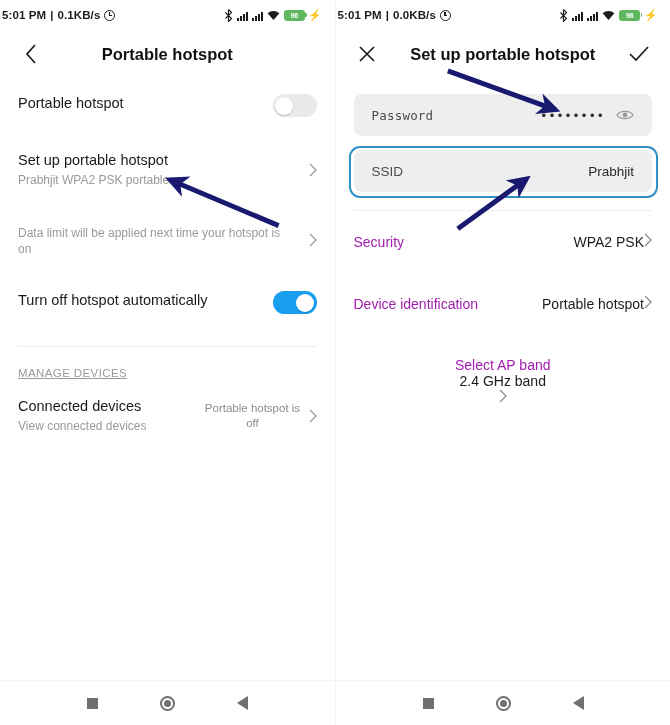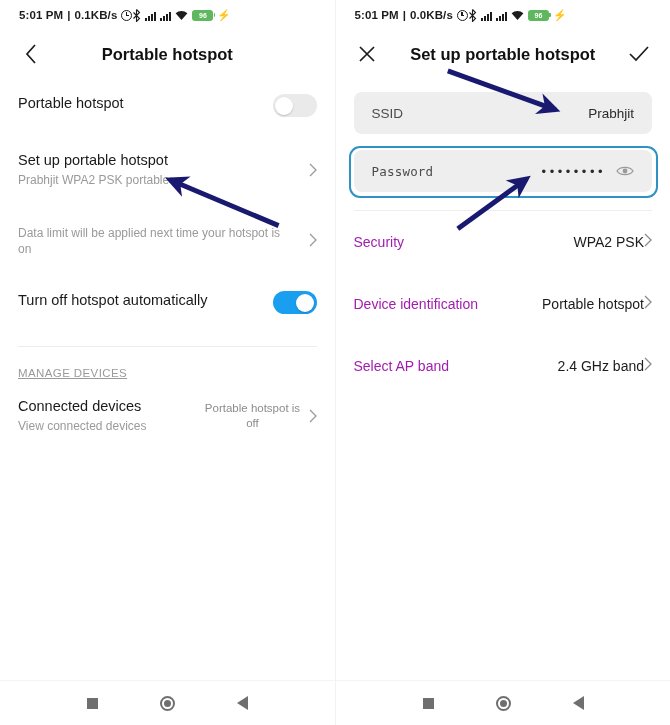--- a/index.html
+++ b/index.html
@@ -2,21 +2,21 @@
 <html><head>
 <meta charset="utf-8">
 <style>
   html,body{margin:0;padding:0;background:#fff;}
   body{width:670px;height:725px;font-family:"Liberation Sans",sans-serif;-webkit-font-smoothing:antialiased;}
   .screens{display:flex;width:670px;height:725px;position:relative;}
   .panel{width:335px;height:725px;position:relative;background:#fff;overflow:hidden;}
   .panel.right{border-left:1px solid #f2f2f2;}
 
   
-  .statusbar{height:30px;display:flex;align-items:center;padding:0 12px 0 19px;box-sizing:border-box;}
+  .statusbar{height:30px;display:flex;align-items:center;justify-content:space-between;padding:0 12px 0 2px;box-sizing:border-box;}
   .sb-left{display:flex;align-items:center;gap:4px;font-size:11.5px;font-weight:bold;color:#1c1c1c;letter-spacing:.1px;}
   .sb-right{display:flex;align-items:center;gap:4px;}
   .ico{display:inline-block;}
   .bt{width:9px;height:13px;}
   .sig{display:inline-flex;align-items:flex-end;gap:1px;height:11px;}
   .sig i{display:block;width:2px;background:#1c1c1c;}
   .sig i:nth-child(1){height:3px}.sig i:nth-child(2){height:5px}
   .sig i:nth-child(3){height:7px}.sig i:nth-child(4){height:9px}
   .batt{position:relative;width:21px;height:11px;border-radius:3px;background:#5fb85f;display:flex;align-items:center;justify-content:center;}
   .batt span{font-size:7px;color:#fff;font-weight:bold;line-height:1;}
@@ -244,36 +244,36 @@
       </div>
       <div class="title">Set up portable hotspot</div>
       <div class="spacer"></div>
       <div class="navicon">
         <svg width="20" height="16" viewBox="0 0 20 16">
             <path d="M1 8 L7 14 L19 1" fill="none" stroke="#1c1c1c" stroke-width="1.7"></path>
           </svg>
       </div>
     </div>
 
-    <div class="field" style="margin-top:14px;">
-      <span class="lbl">SSID</span>
-      <span class="fval">Prabhjit</span>
-    </div>
-
     <div class="field pw" style="margin-top:16px;">
       <span class="lbl">Password</span>
       <span class="dots">••••••••</span>
       <span class="eye">
         <svg width="18" height="12" viewBox="0 0 18 12">
             <path d="M1 6 C4 1.2 14 1.2 17 6 C14 10.8 4 10.8 1 6 Z" fill="none" stroke="#9a9a9a" stroke-width="1.3"></path>
             <circle cx="9" cy="6" r="2.4" fill="#9a9a9a"></circle>
           </svg>
       </span>
     </div>
 
+    <div class="field" style="margin-top:14px;">
+      <span class="lbl">SSID</span>
+      <span class="fval">Prabhjit</span>
+    </div>
+
     <div class="fdiv"></div>
 
     <div class="rrow">
       <span class="rlbl">Security</span>
       <span class="rval">WPA2 PSK</span>
       <span>
         <svg width="8" height="14" viewBox="0 0 8 14">
             <path d="M1 1 L7 7 L1 13" fill="none" stroke="#8c8c8c" stroke-width="1.3"></path>
           </svg>
       </span>
@@ -282,21 +282,21 @@
     <div class="rrow" style="padding-top:44px;">
       <span class="rlbl">Device identification</span>
       <span class="rval">Portable hotspot</span>
       <span>
         <svg width="8" height="14" viewBox="0 0 8 14">
             <path d="M1 1 L7 7 L1 13" fill="none" stroke="#8c8c8c" stroke-width="1.3"></path>
           </svg>
       </span>
     </div>
 
-    <div class="rrow" style="padding-top:44px;">
+    <div class="rrow" style="padding-top:44px;flex-direction:column;">
       <span class="rlbl">Select AP band</span>
       <span class="rval">2.4 GHz band</span>
       <span>
         <svg width="8" height="14" viewBox="0 0 8 14">
             <path d="M1 1 L7 7 L1 13" fill="none" stroke="#8c8c8c" stroke-width="1.3"></path>
           </svg>
       </span>
     </div>
 
     <div class="hl-box" style="left:13px;top:146px;width:309px;height:52px;"></div>

